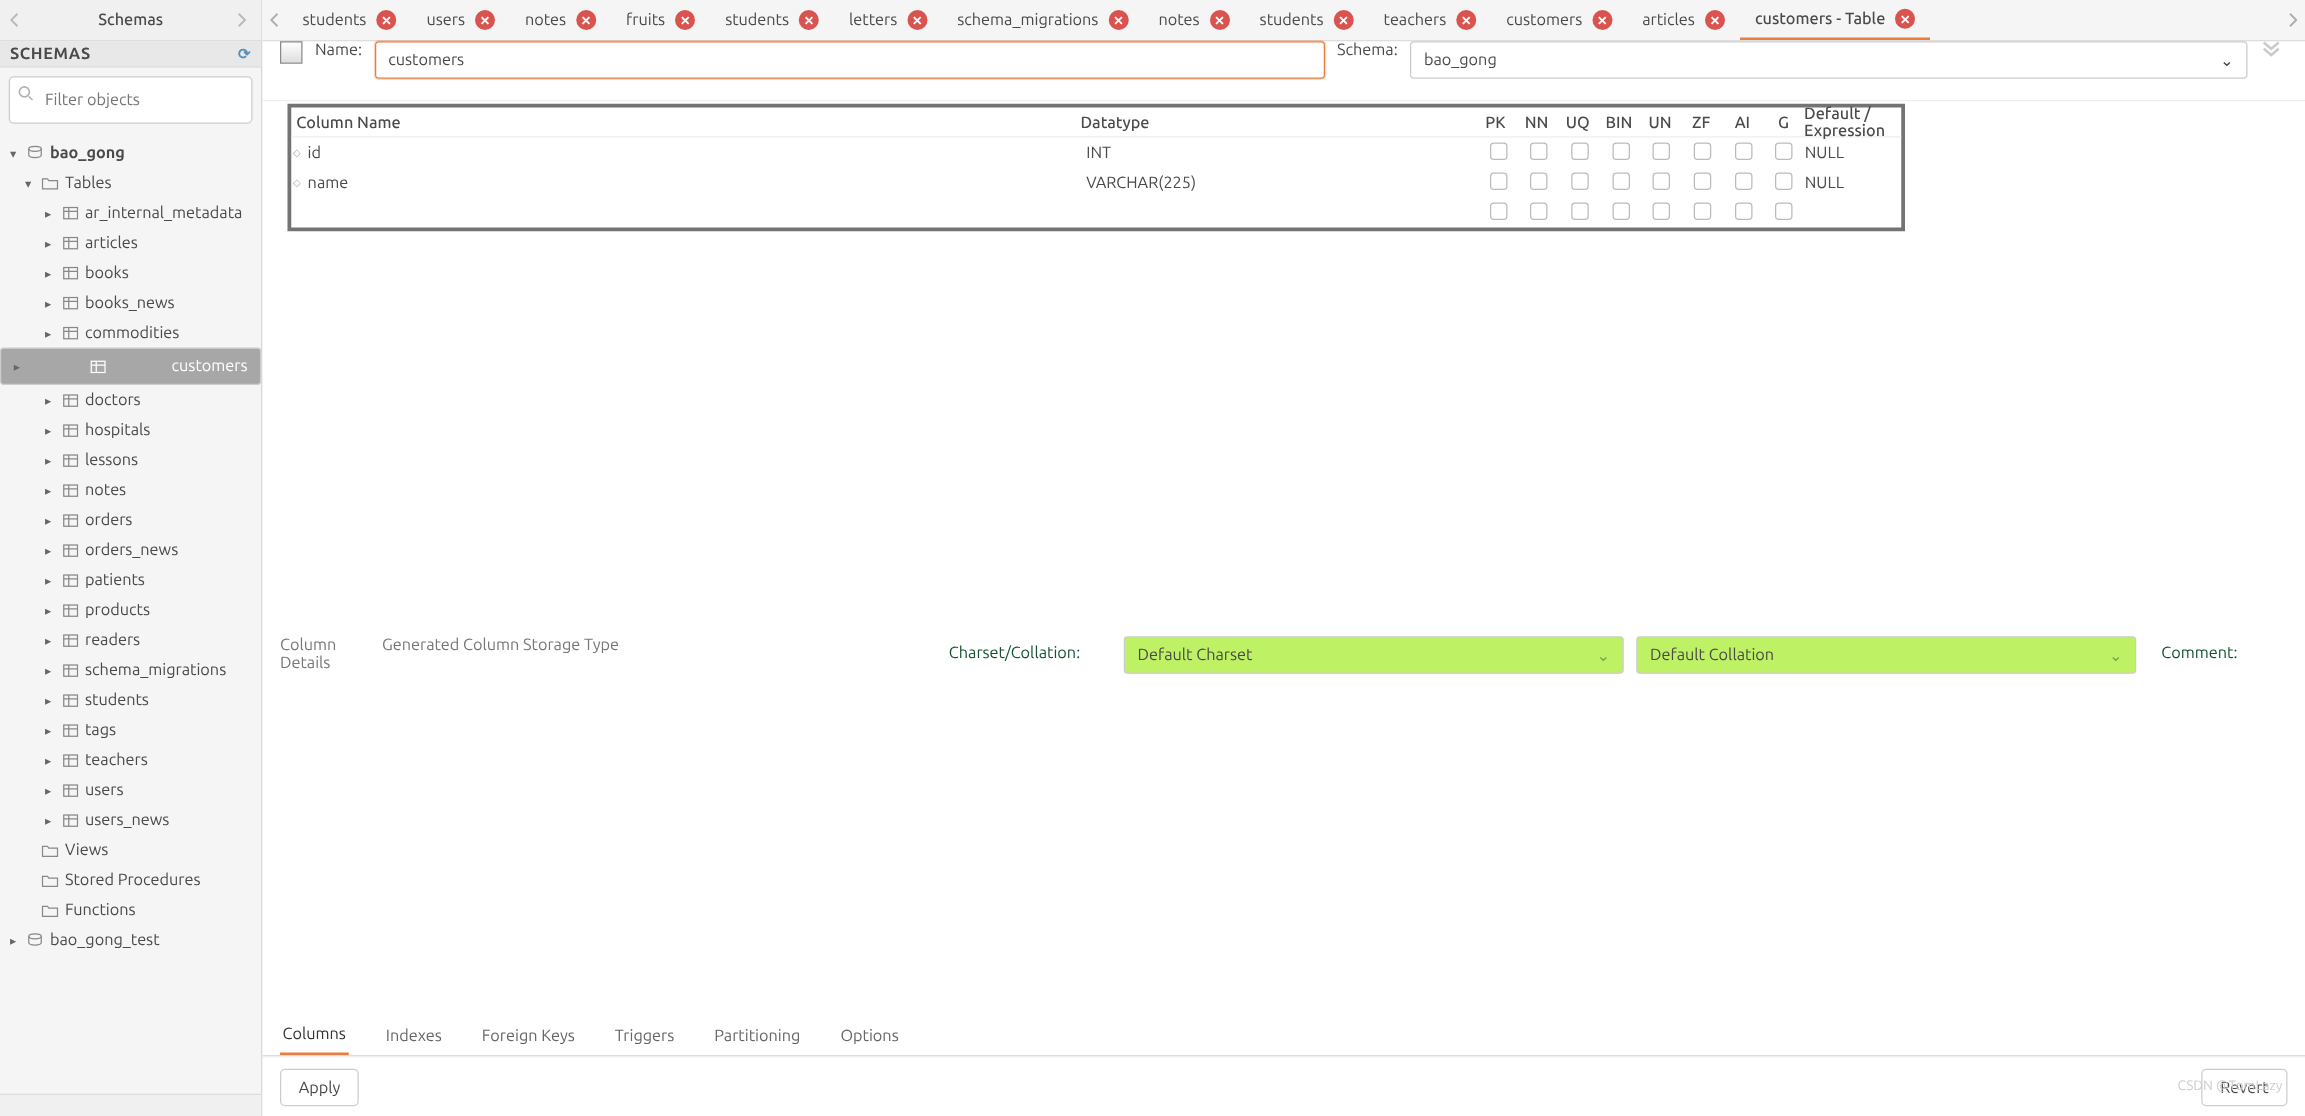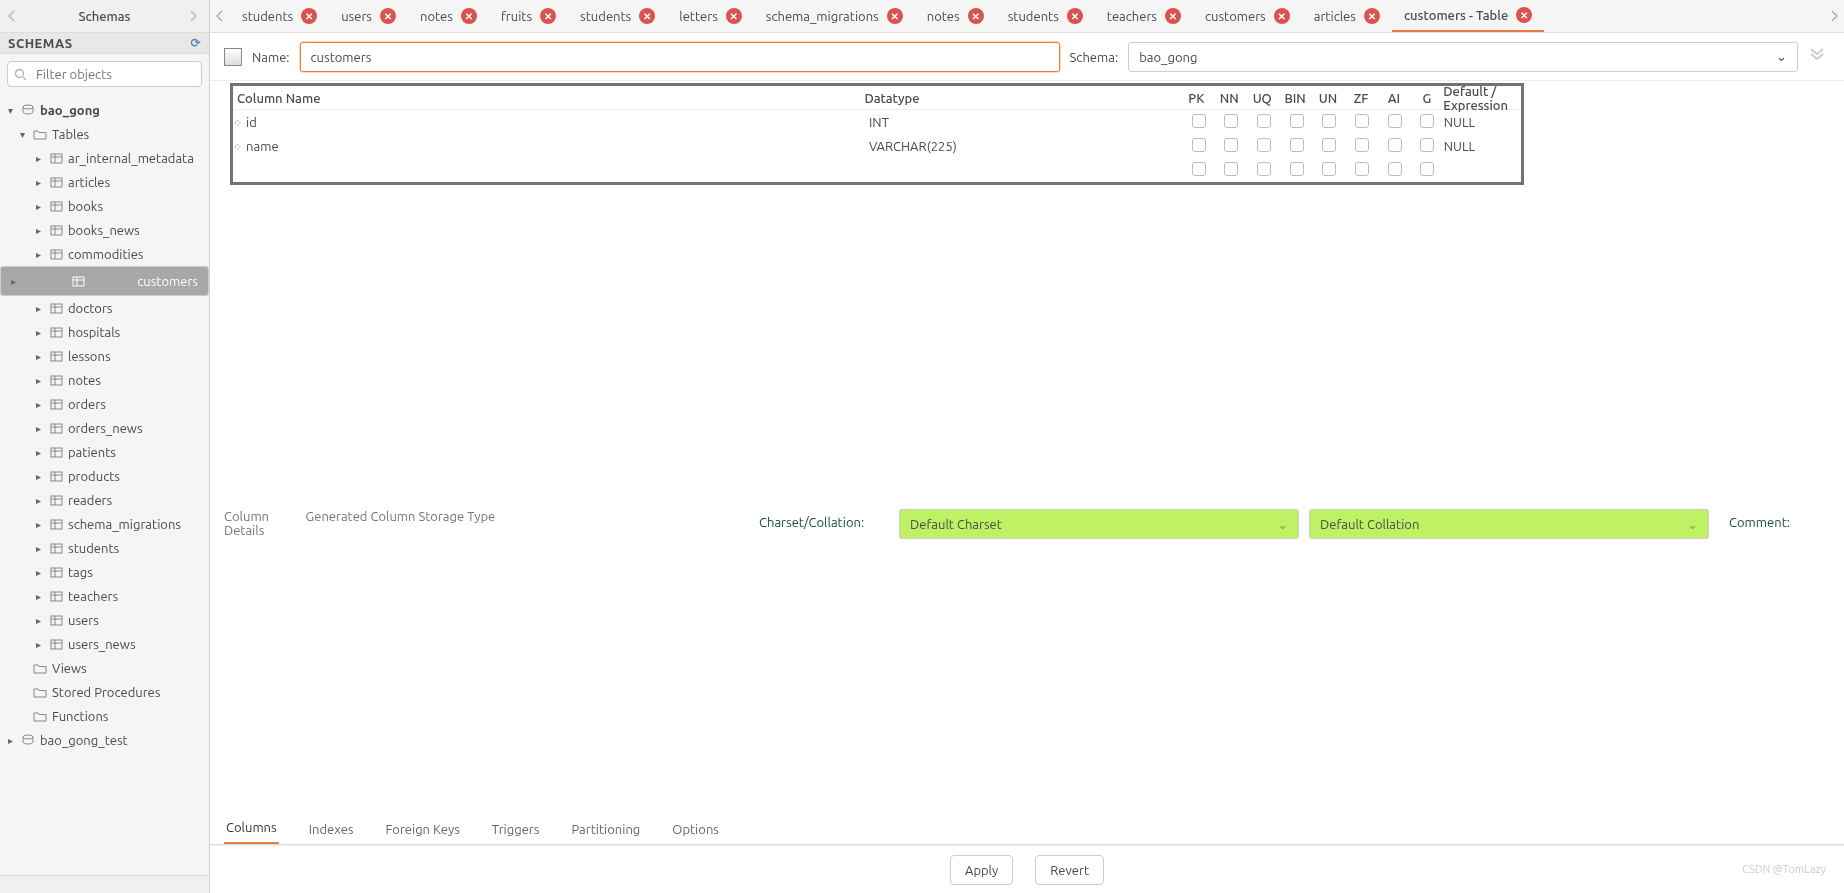--- a/index.html
+++ b/index.html
@@ -4,38 +4,38 @@
 <style>
 *{box-sizing:border-box;margin:0;padding:0;font-family:Ubuntu,Arial,sans-serif;font-size:13px;color:#4a4a4a}
 body{background:#fafafa;width:1844px;height:893px;display:flex;overflow:hidden}
 .sidebar{width:210px;min-width:210px;border-right:1px solid #d0d0d0;display:flex;flex-direction:column;background:#f5f5f5}
 .sb-hdr{height:33px;display:flex;align-items:center;justify-content:space-between;padding:0 8px;border-bottom:1px solid #ddd;background:#f0f0f0}
 .sb-hdr .nav{width:12px;height:12px;opacity:.4}
 .sb-title{font-weight:500}
 .sb-sec{background:#e8e8e8;padding:3px 8px;font-weight:700;font-size:11px;letter-spacing:.5px;border-bottom:1px solid #ddd;display:flex;justify-content:space-between}
 .sb-sec span:last-child{color:#5a8fb8;font-size:12px}
 .filter{padding:7px}
-.filter input{width:100%;height:26px;border:1px solid #ccc;border-radius:4px;padding:0 8px 0 28px;background:#fff}
+.filter input{width:100%;height:38px;border:1px solid #ccc;border-radius:4px;padding:0 8px 0 28px;background:#fff}
 .filter{position:relative}
 .filter svg{position:absolute;left:14px;top:14px;opacity:.5}
 .tree{flex:1;overflow:auto;padding-top:4px}
 .tn{display:flex;align-items:center;height:24px;padding-left:8px;cursor:pointer;white-space:nowrap}
 .tn.sel{background:#a7a7a7;color:#fff}
 .tn.sel *{color:#fff}
 .tn .arr{width:12px;font-size:10px;color:#666}
 .tn .ic{width:16px;height:14px;margin-right:4px;display:inline-flex;align-items:center;justify-content:center}
 .d1{padding-left:20px}.d2{padding-left:36px}
 .bold{font-weight:700}
 .main{flex:1;display:flex;flex-direction:column;background:#fff;overflow:hidden}
 .tabs{height:33px;display:flex;align-items:center;border-bottom:1px solid #ddd;background:#f5f5f5;overflow:hidden}
 .tabs .scr{width:20px;height:100%;display:flex;align-items:center;justify-content:center;opacity:.5}
 .tab{display:flex;align-items:center;gap:8px;padding:0 12px;height:100%;cursor:pointer;white-space:nowrap}
 .tab.act{border-bottom:2px solid #e87d3e;font-weight:500}
 .tab .cls{width:16px;height:16px;border-radius:50%;background:#d9534f;color:#fff;display:flex;align-items:center;justify-content:center;font-size:10px;font-weight:700}
-.toolbar{height:48px;display:flex;align-items:center;padding:0 14px;border-bottom:1px solid #eee;gap:10px}
+.toolbar{height:48px;display:flex;padding:0 14px;border-bottom:1px solid #eee;gap:10px}
 .toolbar .ti{width:18px;height:18px;border:1px solid #888;background:linear-gradient(#fff,#ddd)}
 .toolbar input.nm{flex:0 0 760px;height:30px;border:1px solid #e87d3e;outline:1px solid rgba(232,125,62,.3);border-radius:3px;padding:0 10px}
 .toolbar .schsel{flex:1;height:30px;border:1px solid #ccc;border-radius:3px;padding:0 10px;display:flex;align-items:center;justify-content:space-between;background:#fff}
 .toolbar .exp{width:22px;display:flex;flex-direction:column;gap:-2px;opacity:.5}
 .grid-wrap{border:3px solid #737373;margin:2px 320px 2px 20px;flex:0 0 auto}
 .grid-head{display:flex;height:24px;align-items:center;color:#999;font-weight:500;border-bottom:1px solid #eee}
 .grid-row{display:flex;height:24px;align-items:center}
 .grid-row .dia{width:10px;font-size:8px;color:#aaa;text-align:center}
 .gc-name{width:690px;padding-left:4px}
 .gc-dt{width:345px}
@@ -50,21 +50,21 @@
 .sel{height:30px;border:1px solid #ccc;border-radius:3px;padding:0 10px;display:flex;align-items:center;justify-content:space-between;color:#999;background:#bef264}
 .sel .car{opacity:.5}
 textarea{flex:1;height:230px;border:1px solid #ccc;border-radius:3px;padding:8px;resize:none}
 .rg{display:flex;gap:14px;align-items:center}
 .rg label{display:flex;align-items:center;gap:5px;color:#666}
 .radio{width:14px;height:14px;border:1px solid #999;border-radius:50%;display:inline-flex;align-items:center;justify-content:center}
 .radio.on::after{content:"";width:6px;height:6px;background:#555;border-radius:50%}
 .btabs{height:36px;display:flex;align-items:flex-end;border-bottom:1px solid #ddd;padding:0 14px;gap:28px}
 .btab{padding:8px 2px;cursor:pointer;color:#666}
 .btab.act{color:#333;border-bottom:2px solid #e87d3e;font-weight:400}
-.footer{height:48px;display:flex;align-items:center;justify-content:center;padding:0 14px;gap:22px;border-top:1px solid #eee}
+.footer{height:48px;display:flex;align-items:center;justify-content:space-between;padding:0 14px;gap:22px;border-top:1px solid #eee}
 .btn{height:30px;padding:0 14px;border:1px solid #ccc;border-radius:4px;background:#fff;cursor:pointer}
 .wm{position:absolute;right:18px;bottom:18px;font-size:11px;color:#ccc}
 .bottom-bar{height:18px;border-top:1px solid #ddd;background:#f0f0f0}
 svg{display:block}
 </style>
 </head>
 <body>
 
 <div class="sidebar">
   <div class="sb-hdr">

